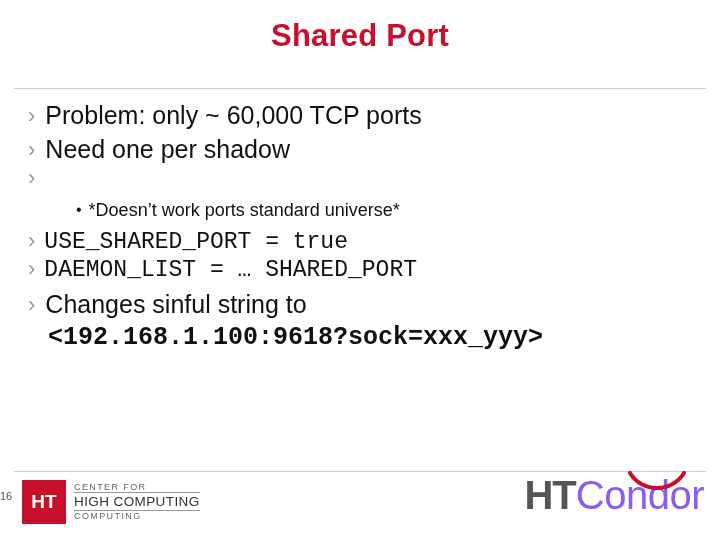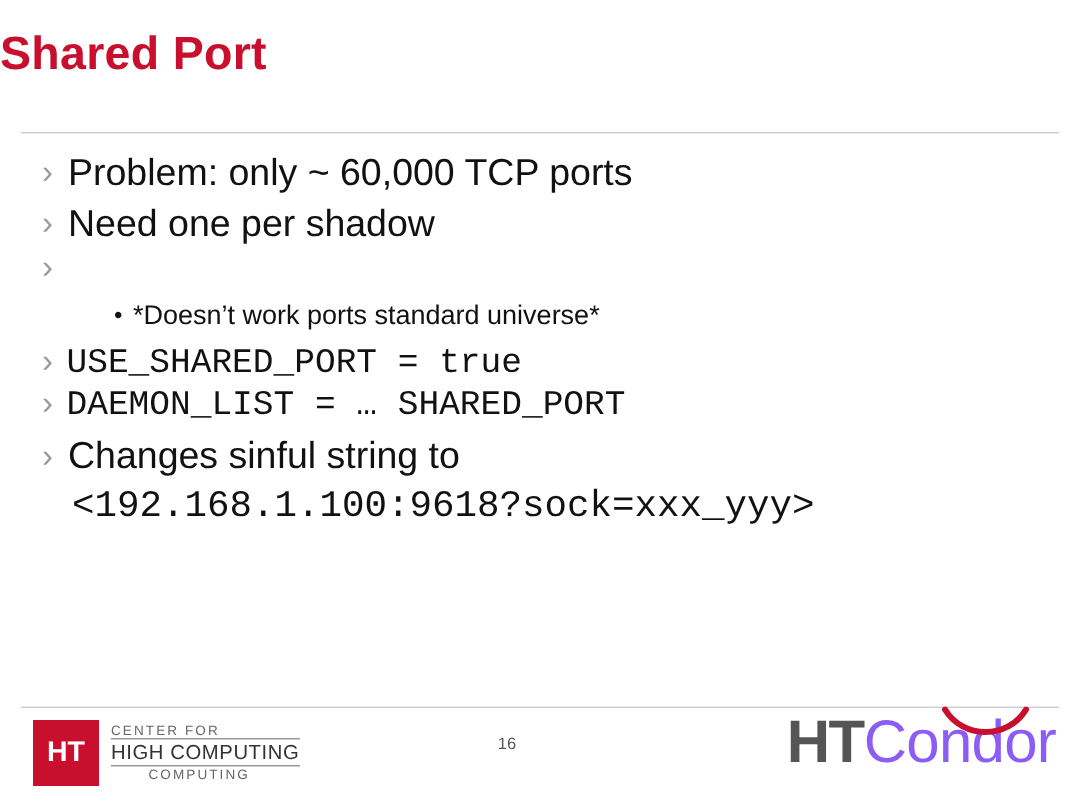--- a/index.html
+++ b/index.html
@@ -17,21 +17,21 @@
     position: relative;
     width: 720px;
     height: 540px;
     box-sizing: border-box;
   }
   .title {
     position: absolute;
     top: 18px;
     left: 0;
     width: 720px;
-    text-align: left;
+    text-align: center;
     font-size: 31px;
     font-weight: bold;
     color: #c8102e;
     letter-spacing: 0.2px;
   }
   .rule-top {
     position: absolute;
     left: 14px;
     top: 88px;
     width: 692px;
@@ -107,20 +107,21 @@
     font-size: 22px;
     margin-right: 9px;
   }
   .wide-code {
     padding-left: 34px;
     margin-top: 2px;
     font-family: "Liberation Mono", "DejaVu Sans Mono", monospace;
     font-size: 25px;
     color: #111111;
     white-space: nowrap;
+    font-weight: bold;
   }
   
   .footer {
     position: absolute;
     left: 0;
     top: 471px;
     width: 720px;
     height: 69px;
   }
   .logo-left {
@@ -158,31 +159,28 @@
     letter-spacing: 0.4px;
     color: #333333;
     border-top: 1px solid #999999;
     border-bottom: 1px solid #999999;
     padding: 1px 0 1px 0;
   }
   .ht-l3 {
     font-size: 9px;
     letter-spacing: 1.4px;
     color: #666666;
-    margin-left: 25px;
   }
   .page-num {
     position: absolute;
     left: 0;
     top: 19px;
     width: 588px;
-    text-align: center;
     font-size: 11px;
     color: #555555;
-    padding-left: 44px;
   }
   .logo-right {
     position: absolute;
     right: 16px;
     top: 4px;
     display: flex;
     align-items: flex-end;
   }
   .htc-ht {
     font-size: 40px;

